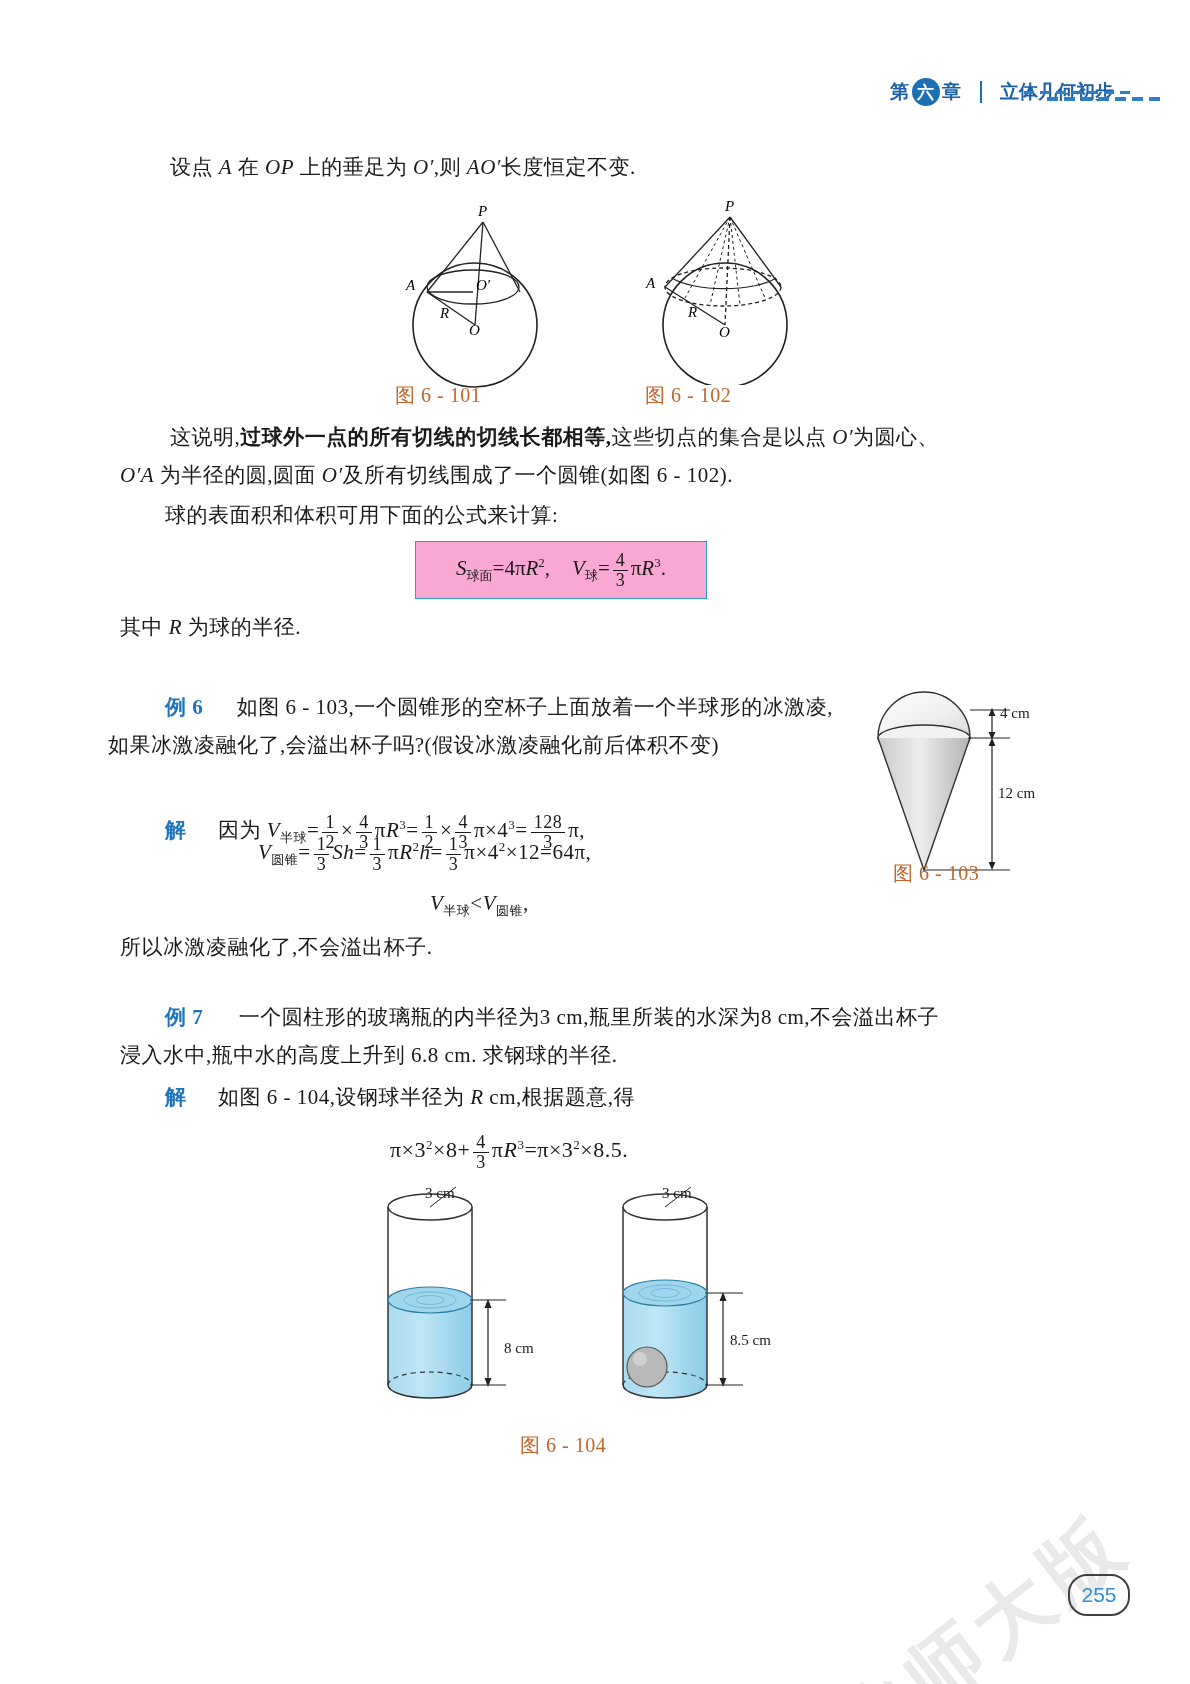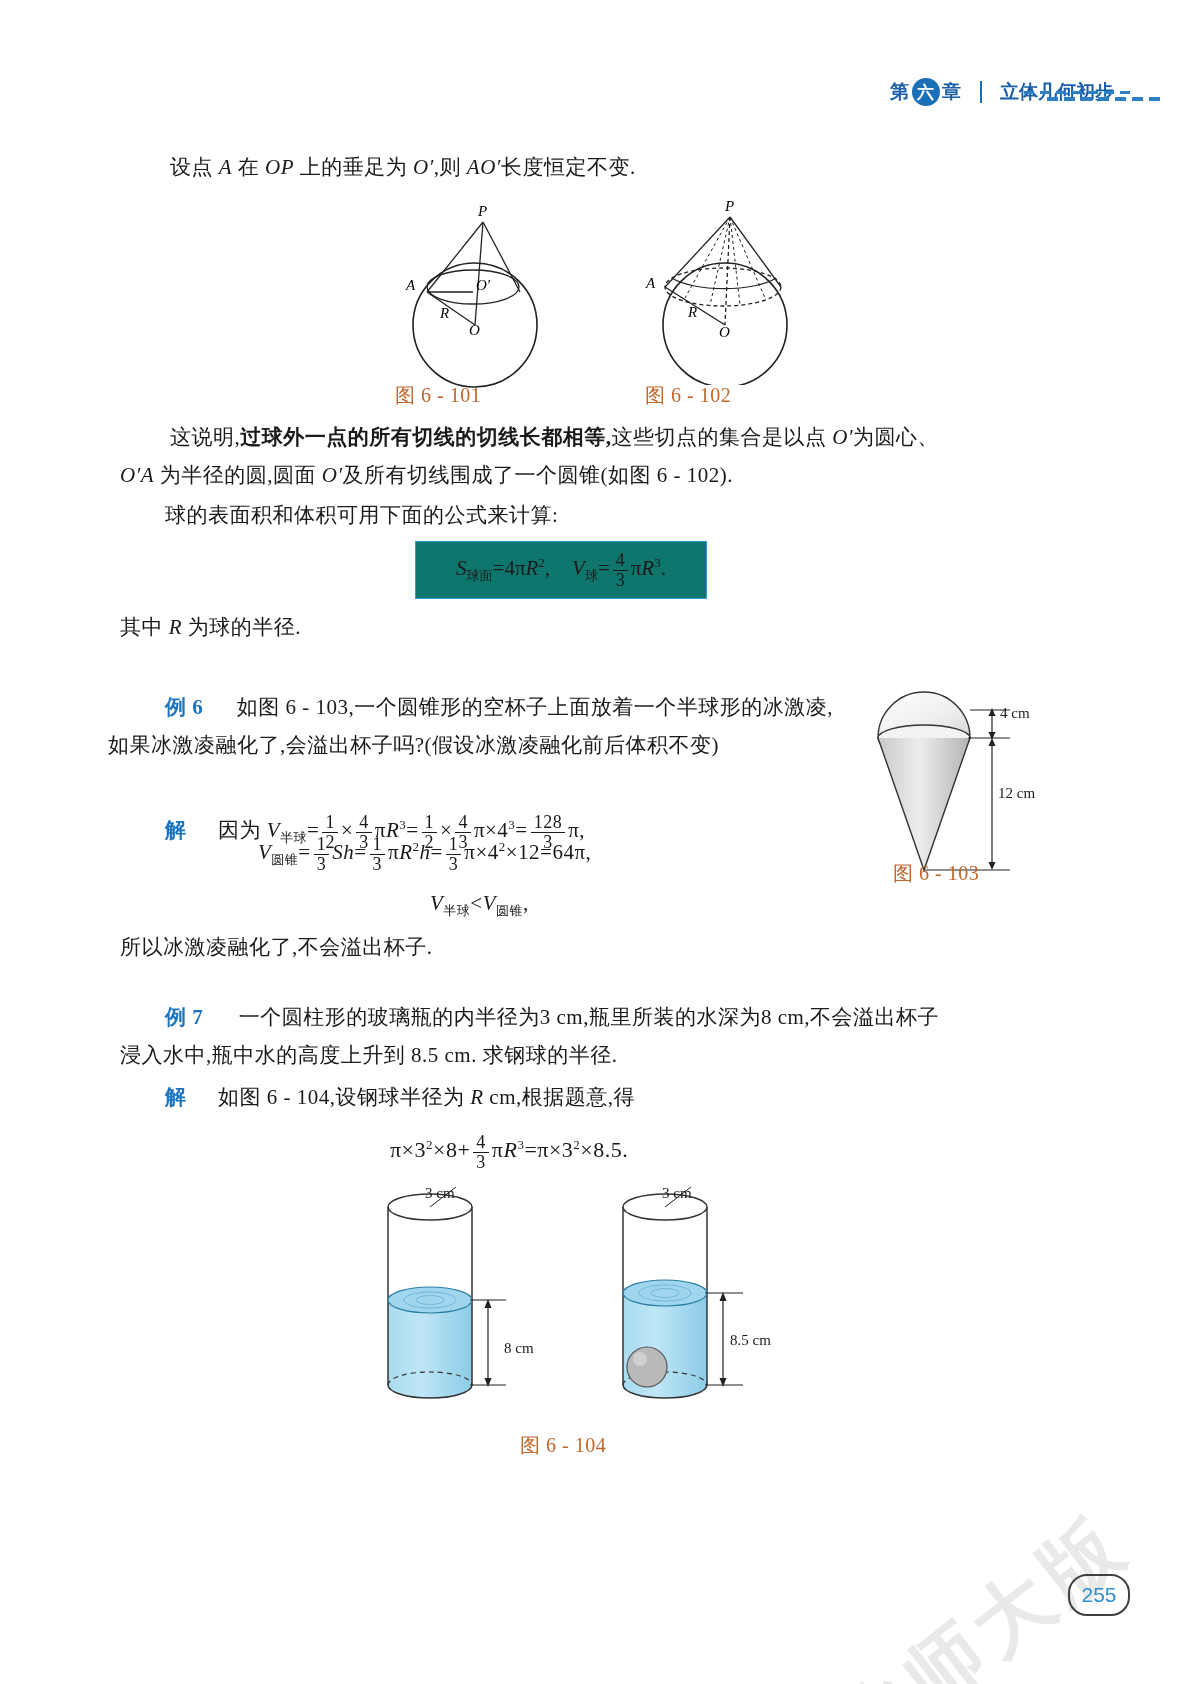--- a/index.html
+++ b/index.html
@@ -58,21 +58,21 @@
     white-space:nowrap;
   }
 
   
   .frac{display:inline-block;vertical-align:middle;text-align:center;font-size:18px;line-height:1.05;margin:0 3px;}
   .frac .num{display:block;padding:0 3px;border-bottom:1.3px solid #1a1a1a;}
   .frac .den{display:block;padding:0 3px;}
 
   .formula-box{
     position:absolute;left:415px;top:541px;width:290px;height:56px;
-    border:1.6px solid #2f9bd6;background:#0f766e;
+    border:1.6px solid #2f9bd6;background:#f9a8d4;
     display:flex;align-items:center;justify-content:center;
     font-size:21px;
   }
 
   .page-no{
     position:absolute;right:60px;bottom:68px;
     width:58px;height:38px;border:2px solid #404040;border-radius:19px;
     color:#2f8fd0;font-size:21px;display:flex;align-items:center;justify-content:center;
     font-family:"Liberation Sans",sans-serif;
   }
@@ -216,21 +216,21 @@
   </svg>
   <div class="dim" style="position:absolute;left:1000px;top:705px;">4 cm</div>
   <div class="dim" style="position:absolute;left:998px;top:785px;">12 cm</div>
   <div class="figcap" style="left:893px;top:860px;">图 6 - 103</div>
 
   <div class="para" style="left:165px;top:1000px;">
     <span class="blue">例 7</span>
     <span style="display:inline-block;width:24px;"></span>
     <span>一个圆柱形的玻璃瓶的内半径为3 cm,瓶里所装的水深为8 cm,不会溢出杯子</span>
   </div>
-  <div class="para" style="left:120px;top:1038px;">浸入水中,瓶中水的高度上升到 8.5 cm. 求钢球的半径.</div>
+  <div class="para" style="left:120px;top:1038px;">浸入水中,瓶中水的高度上升到 6.8 cm. 求钢球的半径.</div>
 
   <div class="para" style="left:165px;top:1080px;">
     <span class="blue">解</span>
     <span style="display:inline-block;width:20px;"></span>
     <span>如图 6 - 104,设钢球半径为 <span class="it">R</span> cm,根据题意,得</span>
   </div>
 
   <div class="para" style="left:390px;top:1128px;font-size:22px;">
     π×3<span class="sup">2</span>×8+<span class="frac"><span class="num">4</span><span class="den">3</span></span>π<span class="it">R</span><span class="sup">3</span>=π×3<span class="sup">2</span>×8.5.
   </div>

